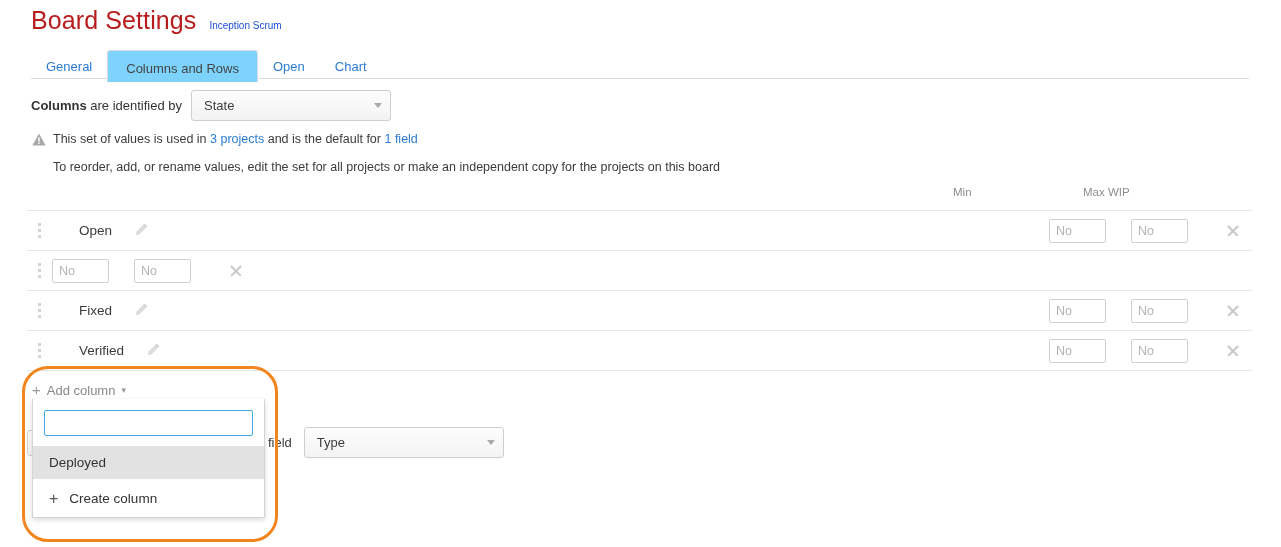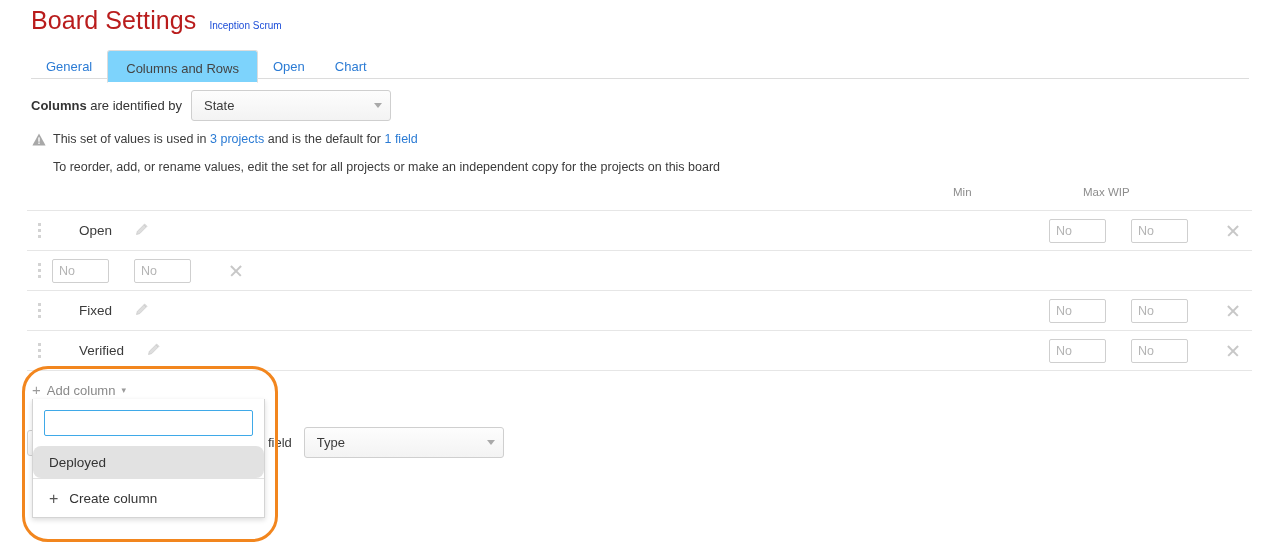--- a/index.html
+++ b/index.html
@@ -168,21 +168,21 @@
     z-index: 30;
   }
   .dd-search-wrap { padding: 11px 11px 10px 11px; }
   .dd-search {
     width: 100%; height: 26px; border: 1px solid #3fa9e8; border-radius: 2px;
     background: #fff; outline: none; padding: 0 7px;
     font-size: 13px; color: #333; font-family: "Liberation Sans", sans-serif;
   }
   .dd-item {
     height: 32px; display: flex; align-items: center;
-    padding-left: 16px; font-size: 13.5px; color: #333; cursor: pointer; border-radius: 8px;
+    padding-left: 16px; font-size: 13.5px; color: #333; cursor: pointer;
   }
   .dd-item.hover { background: #e2e2e2; }
   .dd-sep { border-top: 1px solid #e2e2e2; }
   .dd-create {
     height: 38px; display: flex; align-items: center; gap: 11px;
     padding-left: 16px; font-size: 13.5px; color: #333; cursor: pointer;
   }
   .plus-d { font-size: 16px; color: #555; line-height: 13px; }
 </style>
 </head>

